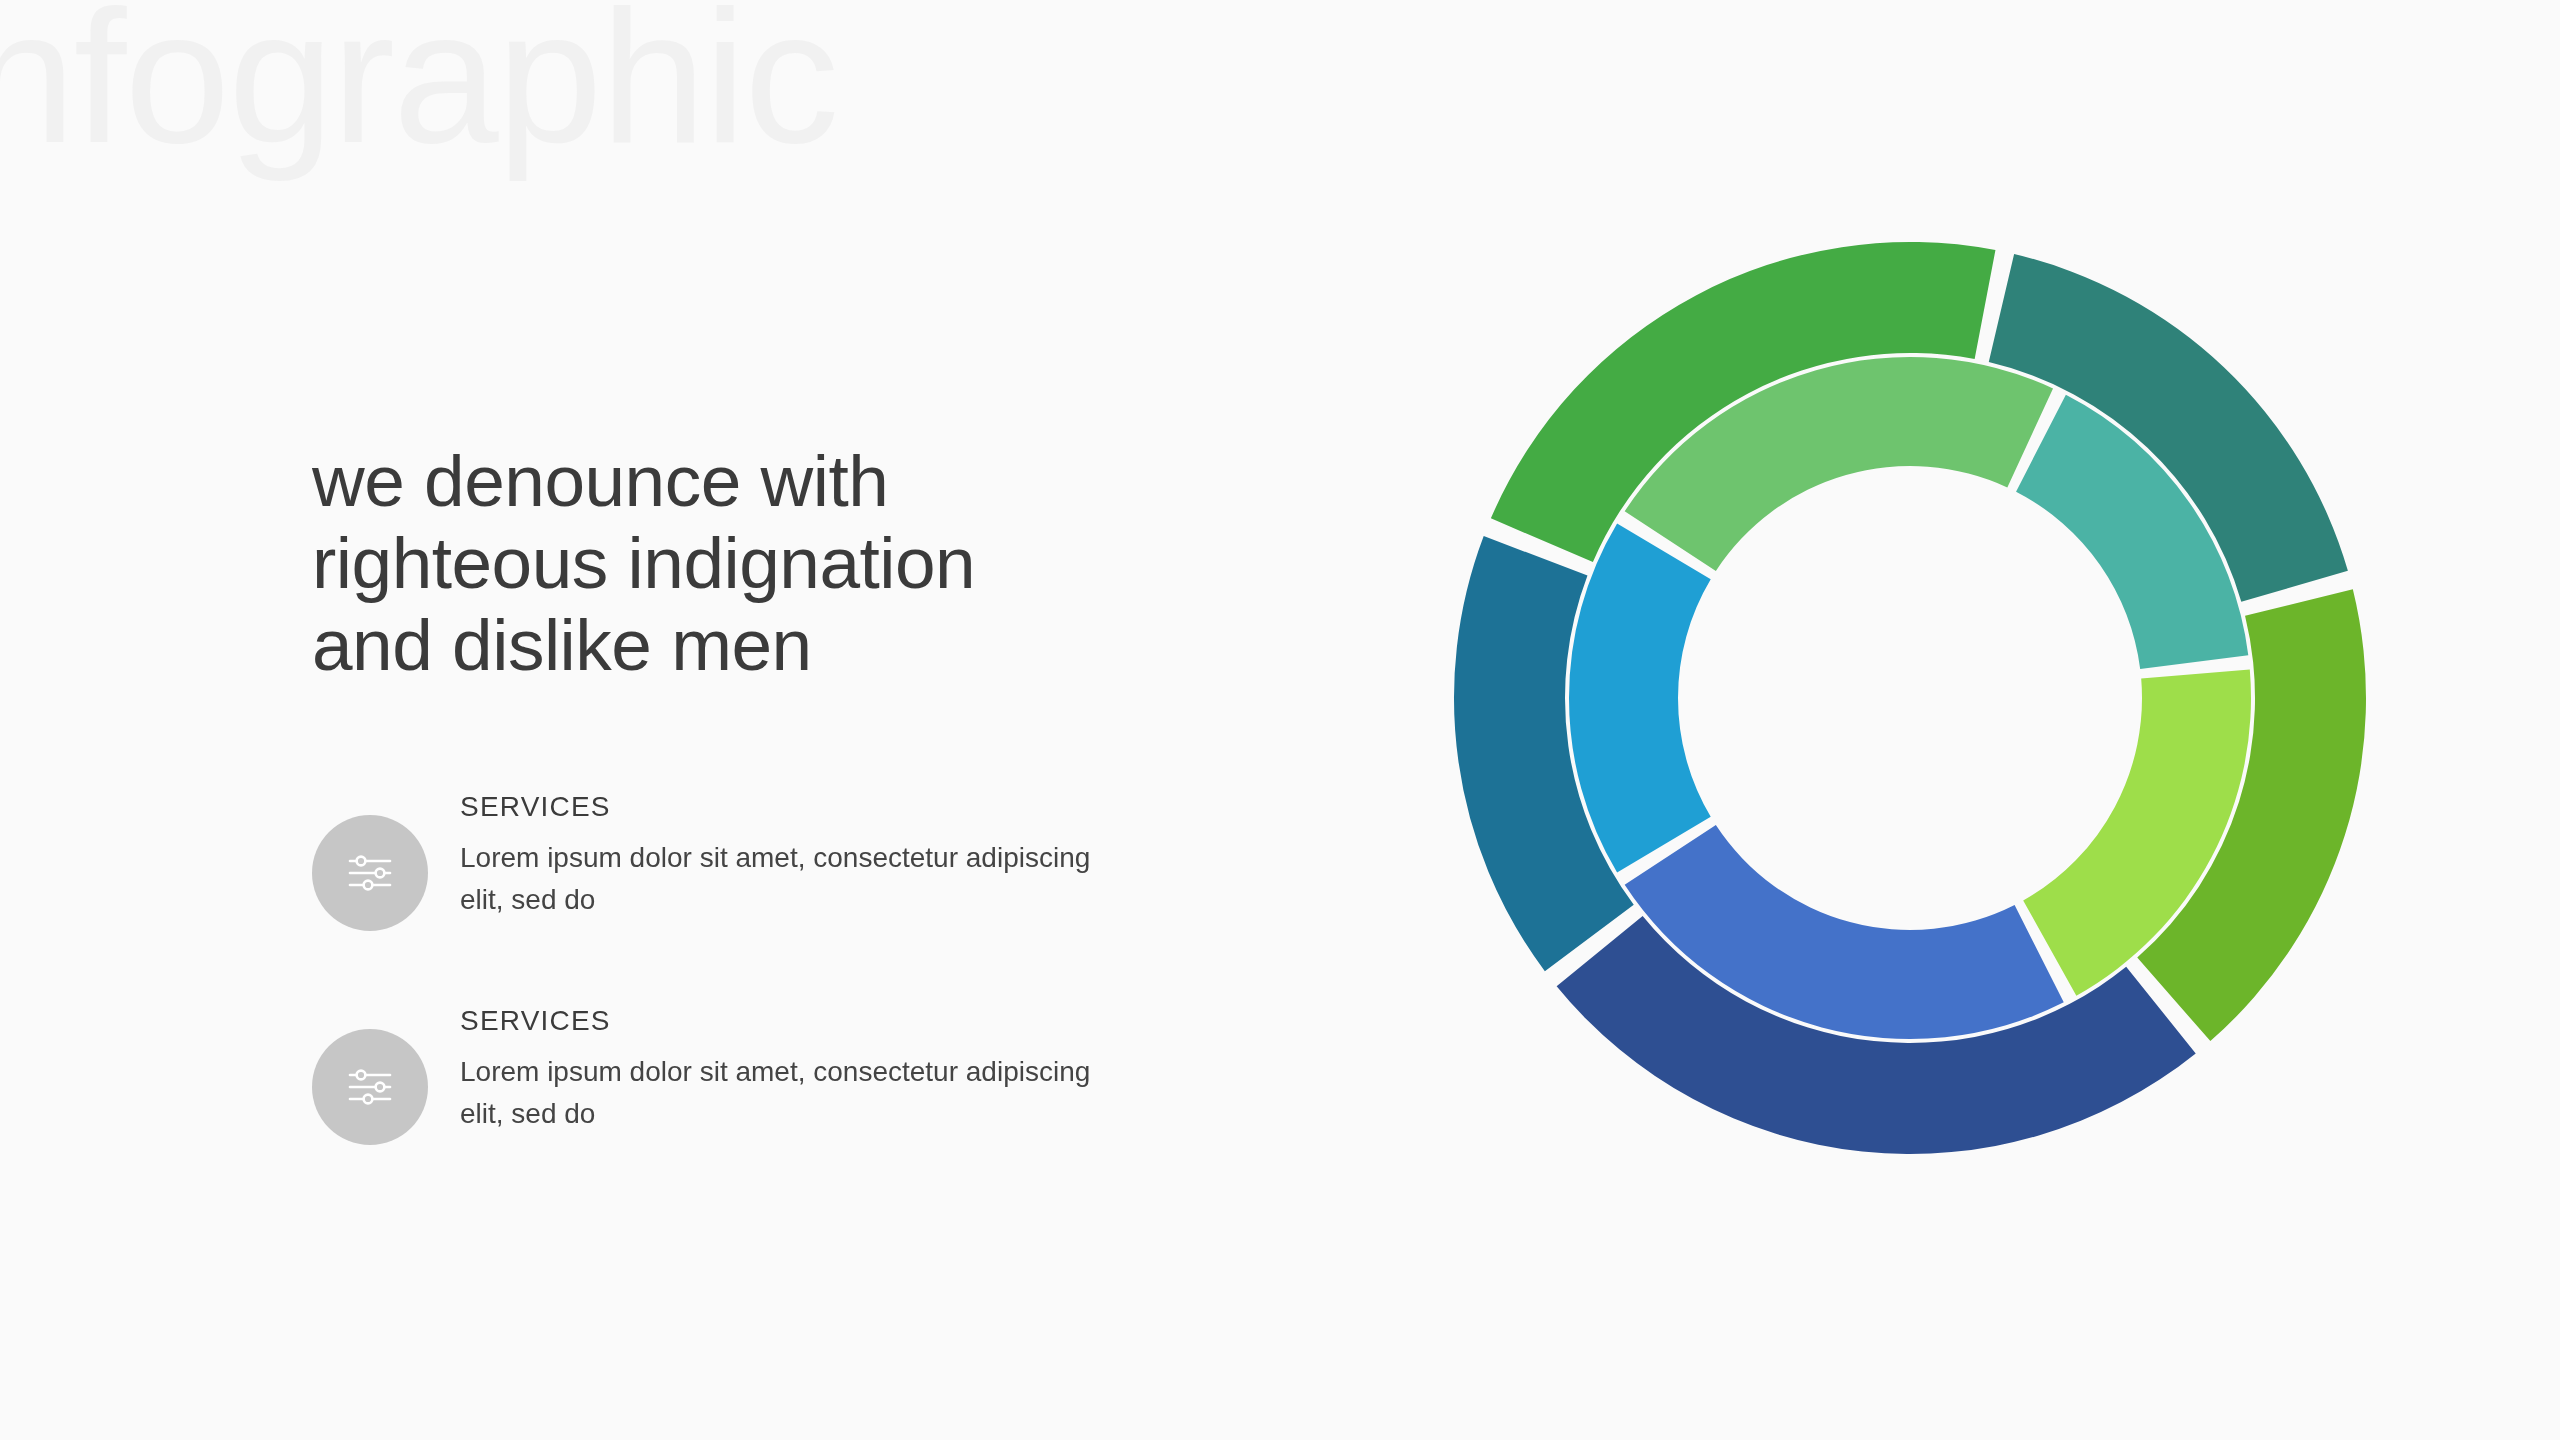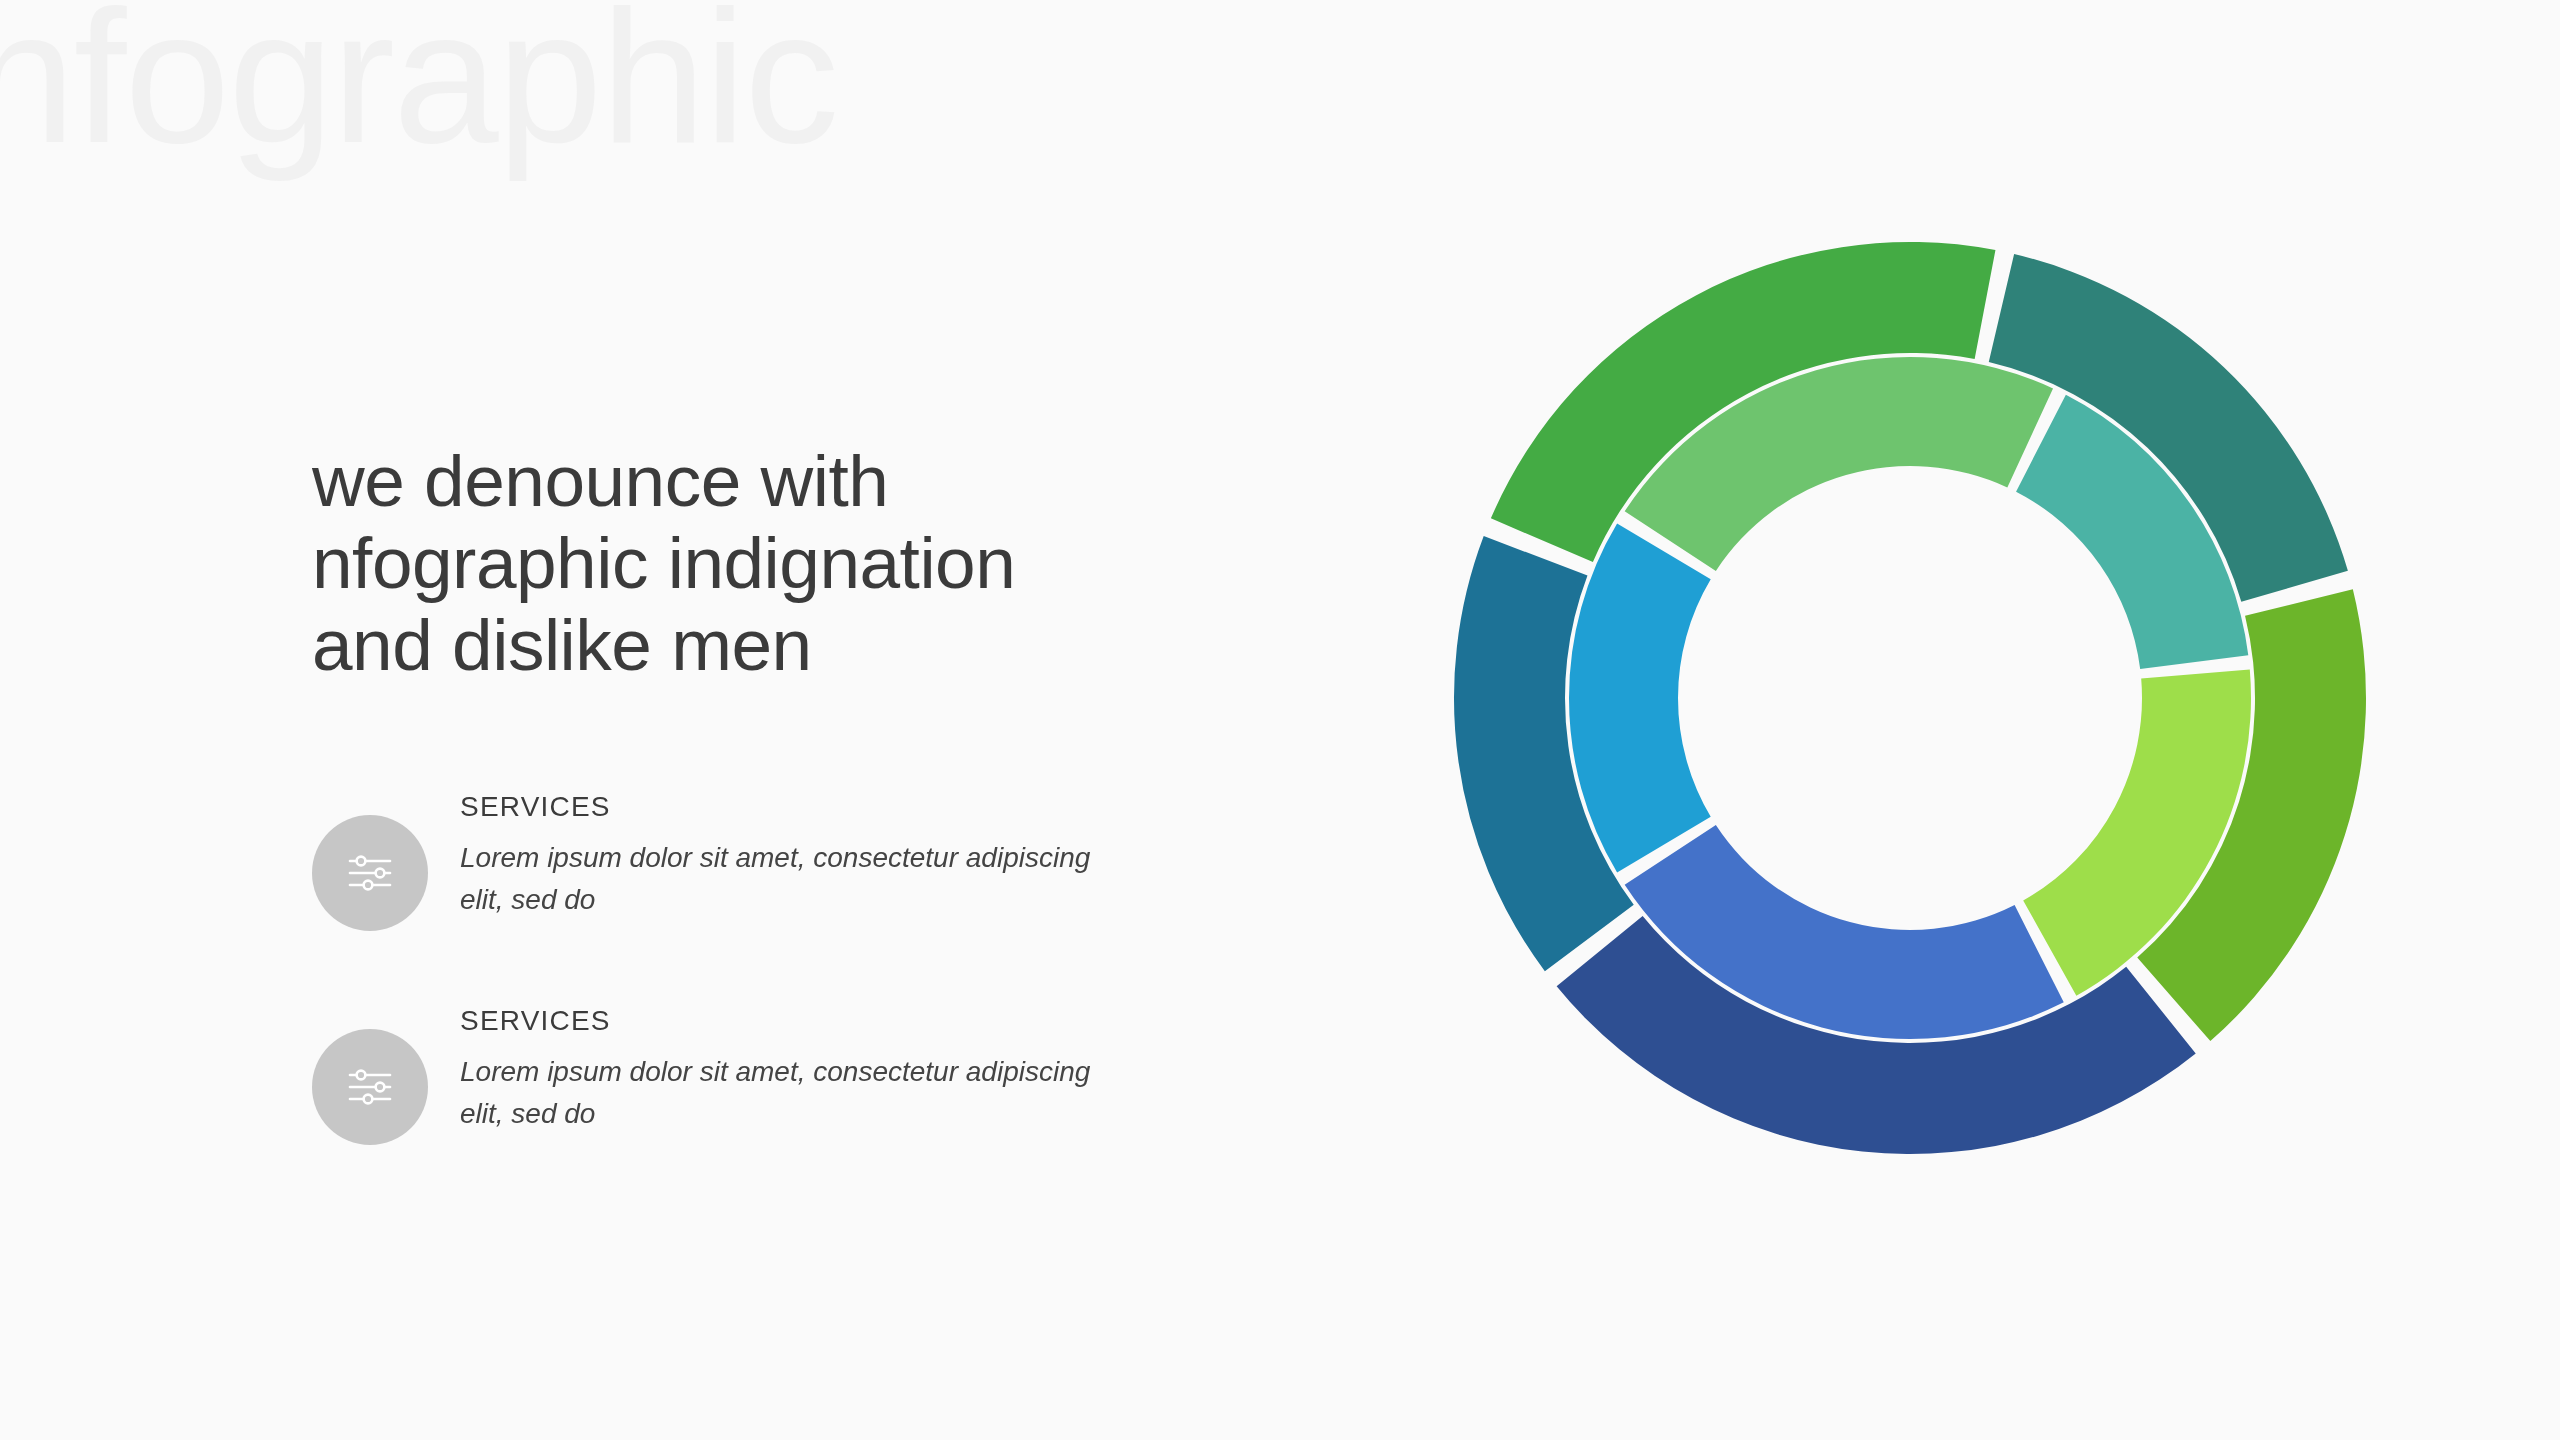--- a/index.html
+++ b/index.html
@@ -80,21 +80,20 @@
     font-size: 28px;
     font-weight: 400;
     color: #3b3b3b;
     letter-spacing: 1.2px;
     margin: 0 0 16px 0;
     line-height: 1;
   }
 
   .service-desc {
     font-size: 28px;
-    font-style: italic;
     font-weight: 400;
     color: #444444;
     line-height: 1.5;
     margin: 0;
     max-width: 640px;
   }
 
   
   .chart-wrap {
     position: absolute;
@@ -106,21 +105,21 @@
   .chart-wrap svg { display: block; width: 100%; height: 100%; }
 </style>
 </head>
 <body>
 
 <div class="watermark">nfographic</div>
 
 <div class="content">
 
   <h1 class="headline">we denounce with
-nfographic indignation
+righteous indignation
 and dislike men</h1>
 
   <div class="services-list">
 
     <div class="service-block">
       <span class="service-icon-wrap">
         <svg width="60" height="60" viewBox="0 0 60 60" aria-hidden="true">
           <g stroke="#ffffff" stroke-width="2.6" fill="none" stroke-linecap="round">
             <line x1="10" y1="18" x2="50" y2="18"></line>
             <line x1="10" y1="30" x2="50" y2="30"></line>

